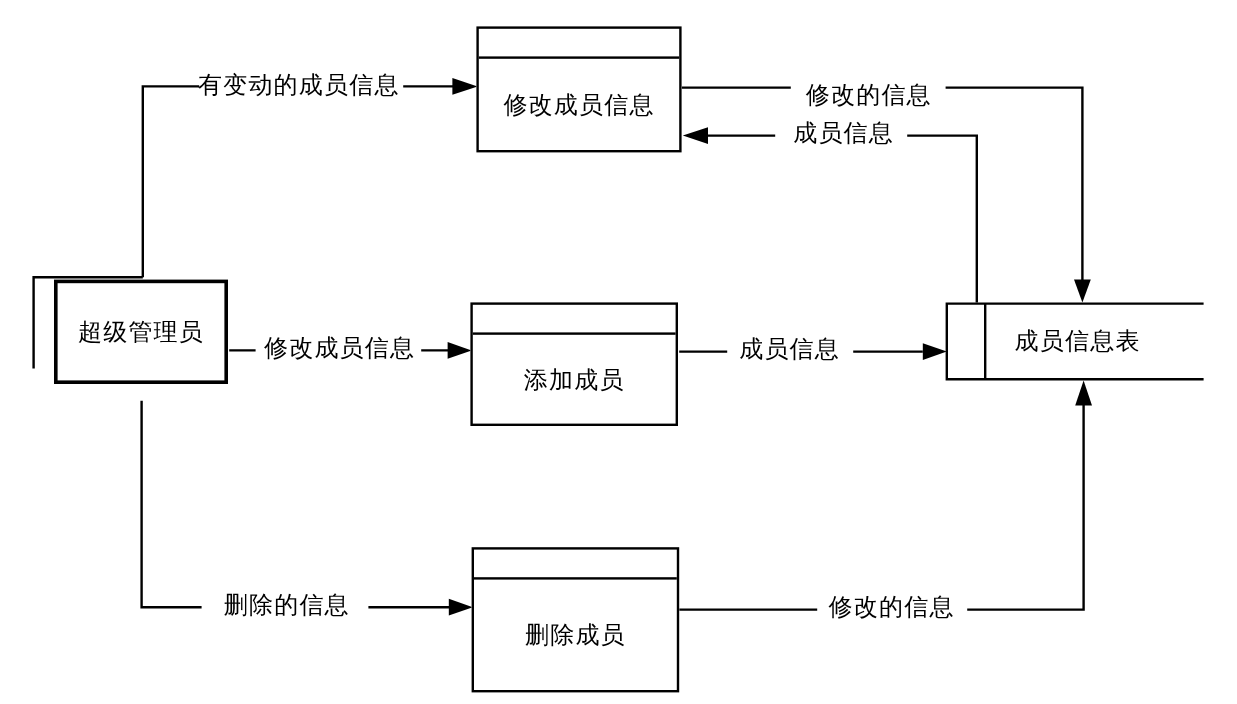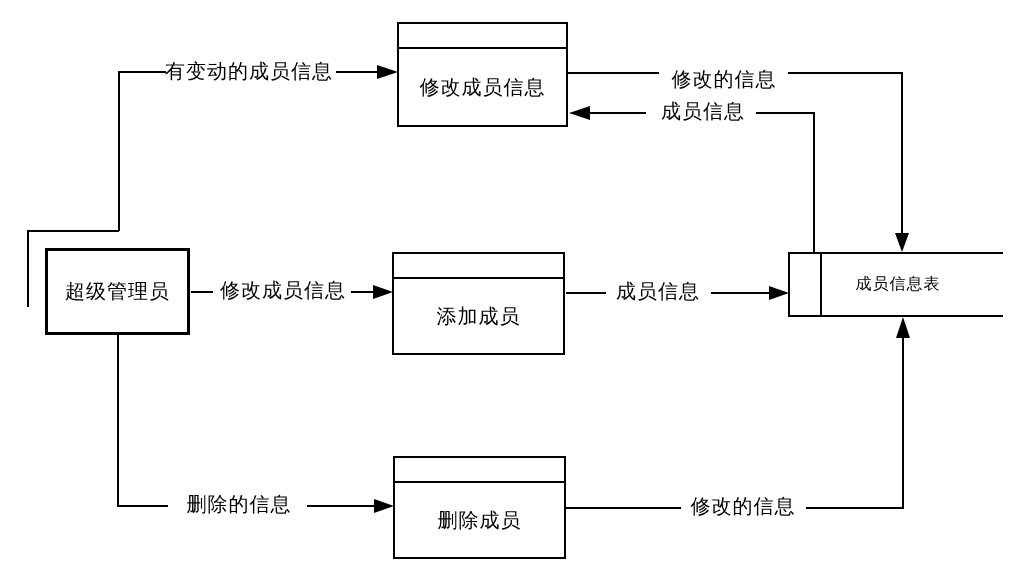--- a/index.html
+++ b/index.html
@@ -27,21 +27,21 @@
   .entity{
     border:3px solid #000;
     display:flex;align-items:center;justify-content:center;
     font-size:20px;letter-spacing:1px;
   }
   .flow-label{
     position:absolute;font-size:20px;letter-spacing:1px;white-space:nowrap;
     transform:translate(-50%,-53%);
   }
   .store-label{
-    position:absolute;font-size:16px;letter-spacing:1px;white-space:nowrap;
+    position:absolute;font-size:20px;letter-spacing:1px;white-space:nowrap;
     transform:translate(-50%,-50%);
   }
 </style>
 </head>
 <body>
 
 <div class="stage">
 
   <svg class="lines" viewBox="0 0 1031 587" xmlns="http://www.w3.org/2000/svg">
     <g stroke="#000000" stroke-width="2" fill="none">
@@ -68,39 +68,39 @@
       <polygon points="398,72 377,65 377,79"></polygon>
       <polygon points="902,252 895,233 909,233"></polygon>
       <polygon points="569,113 590,106 590,120"></polygon>
       <polygon points="393,292 373,285 373,299"></polygon>
       <polygon points="789,293 769,286 769,300"></polygon>
       <polygon points="394,506 374,499 374,513"></polygon>
       <polygon points="903,317 896,338 910,338"></polygon>
     </g>
   </svg>
 
-  <div class="box entity" style="left:45px;top:248px;width:145px;height:87px;text-align:right;">
+  <div class="box entity" style="left:45px;top:233px;width:145px;height:87px;text-align:right;">
     <span>超级管理员</span>
   </div>
 
   <div class="box process" style="left:397px;top:22px;width:171px;height:105px;">
     <div class="process-header"></div>
     <div class="process-body">
       <span>修改成员信息</span>
     </div>
   </div>
 
   <div class="box process" style="left:392px;top:240px;width:173px;height:103px;margin-top:12px;">
     <div class="process-header"></div>
     <div class="process-body">
       <span>添加成员</span>
     </div>
   </div>
 
-  <div class="box process" style="left:393px;top:456px;width:173px;height:103px;">
+  <div class="box process" style="left:393px;top:456px;width:173px;height:121px;">
     <div class="process-header"></div>
     <div class="process-body">
       <span>删除成员</span>
     </div>
   </div>
 
   <span class="store-label" style="left:898px;top:284px;">成员信息表</span>
 
   <span class="flow-label" style="left:249px;top:72px;">有变动的成员信息</span>
   <span class="flow-label" style="left:724px;top:80px;font-family:Liberation Serif, serif;">修改的信息</span>

